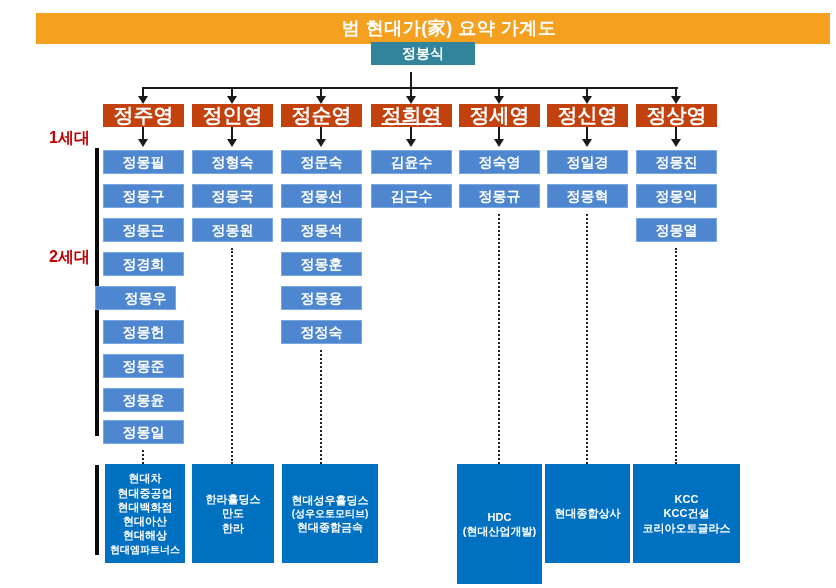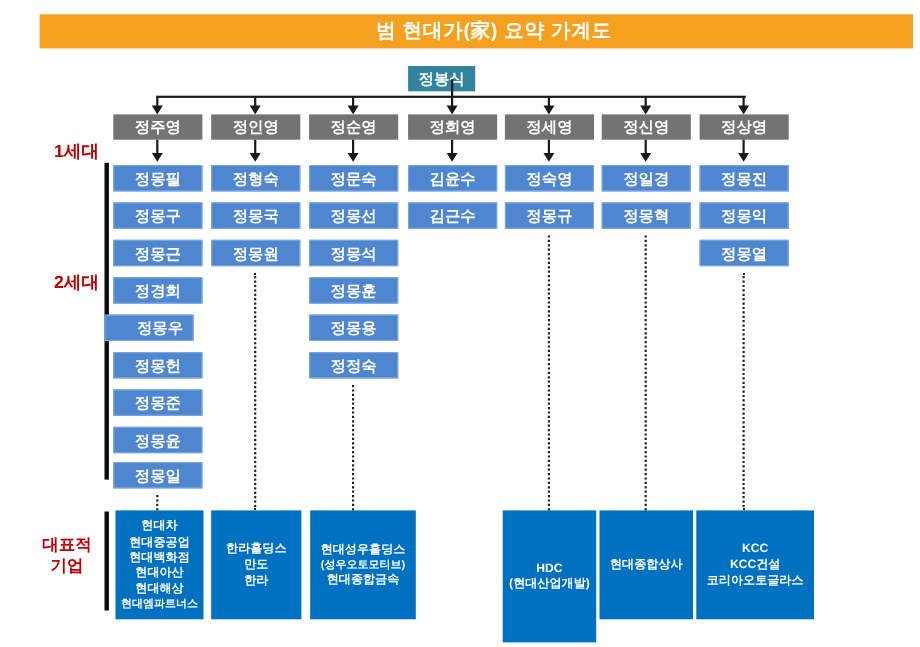--- a/index.html
+++ b/index.html
@@ -6,27 +6,27 @@
   #stage{
     position:relative;width:836px;height:588px;background:#fff;overflow:hidden;
     font-family:"Liberation Sans","DejaVu Sans",sans-serif;
   }
   .titlebar{
     position:absolute;left:36px;top:13px;width:762px;height:31px;
     background:#F5A01E;color:#fff;font-weight:bold;font-size:18px;
     text-align:center;line-height:31px;letter-spacing:0.5px;padding-left:32px;
   }
   .rootbox{
-    position:absolute;left:371px;top:60px;width:61px;height:23px;
+    position:absolute;left:371px;top:42px;width:104px;height:23px;
     background:#31849B;color:#fff;font-weight:bold;font-size:14px;
     text-align:center;line-height:23px;
   }
   .gen1box{
-    position:absolute;width:81px;height:23px;background:#737373;
-    color:#fff;font-weight:bold;font-size:14px;text-align:center;line-height:23px;
+    position:absolute;width:81px;height:23px;background:#c2410c;
+    color:#fff;font-weight:bold;font-size:20px;text-align:center;line-height:23px;
   }
   .gen2box{
     position:absolute;width:81px;height:24px;background:#4E86D0;
     border:1px solid #7BA7DF;box-sizing:border-box;
     color:#fff;font-weight:bold;font-size:14px;text-align:center;line-height:22px;
   }
   .companybox{
     position:absolute;background:#0070C0;color:#fff;font-weight:bold;
     display:flex;flex-direction:column;align-items:center;justify-content:center;
     text-align:center;
@@ -53,24 +53,20 @@
 
 <div id="stage">
   <div class="titlebar">범 현대가(家) 요약 가계도</div>
   <div class="rootbox">정봉식</div>
 
   <div class="vstem" style="left:410px;top:72px;height:16px;"></div>
   <div class="hline" style="left:142px;top:87px;width:536px;"></div>
 
   <div class="redlabel right" style="top:107px;margin-top:21px;">1세대</div>
   <div class="redlabel right" style="top:247px;">2세대</div>
-  <div class="redlabel center" style="top:487px;">
-    <div>대표적</div>
-    <div>기업</div>
-  </div>
 
   <div class="bracket" style="top:148px;height:288px;"></div>
   <div class="bracket" style="top:465px;height:90px;"></div>
 
   <div id="columns">
       <div class="vstem" style="left: 142px; top: 88px; height: 10px;"></div>
       <div class="arrowhead" style="left: 138px; top: 96px;"></div>
       <div class="gen1box" style="left: 103px; top: 104px;">정주영</div>
       <div class="vstem" style="left: 142px; top: 127px; height: 13px;"></div>
       <div class="arrowhead" style="left: 138px; top: 139px;"></div>
@@ -118,21 +114,21 @@
       <div class="gen2box" style="left: 281px; top: 286px;">정몽용</div>
       <div class="gen2box" style="left: 281px; top: 320px;">정정숙</div>
       <div class="dotted" style="left: 320px; top: 350px; height: 114px;"></div>
       <div class="companybox" style="left: 282px; top: 464px; width: 96px; height: 99px;">
         <div class="co-line">현대성우홀딩스</div>
         <div class="co-line small">(성우오토모티브)</div>
         <div class="co-line">현대종합금속</div>
       </div>
       <div class="vstem" style="left: 410px; top: 88px; height: 10px;"></div>
       <div class="arrowhead" style="left: 406px; top: 96px;"></div>
-      <div class="gen1box" style="left: 371px; top: 104px;">정희영</div>
+      <div class="gen1box" style="left: 371px; top: 104px; text-decoration: underline;">정희영</div>
       <div class="vstem" style="left: 410px; top: 127px; height: 13px;"></div>
       <div class="arrowhead" style="left: 406px; top: 139px;"></div>
       <div class="gen2box" style="left: 371px; top: 150px;">김윤수</div>
       <div class="gen2box" style="left: 371px; top: 184px;">김근수</div>
       <div class="vstem" style="left: 498px; top: 88px; height: 10px;"></div>
       <div class="arrowhead" style="left: 494px; top: 96px;"></div>
       <div class="gen1box" style="left: 459px; top: 104px;">정세영</div>
       <div class="vstem" style="left: 498px; top: 127px; height: 13px;"></div>
       <div class="arrowhead" style="left: 494px; top: 139px;"></div>
       <div class="gen2box" style="left: 459px; top: 150px;">정숙영</div>

